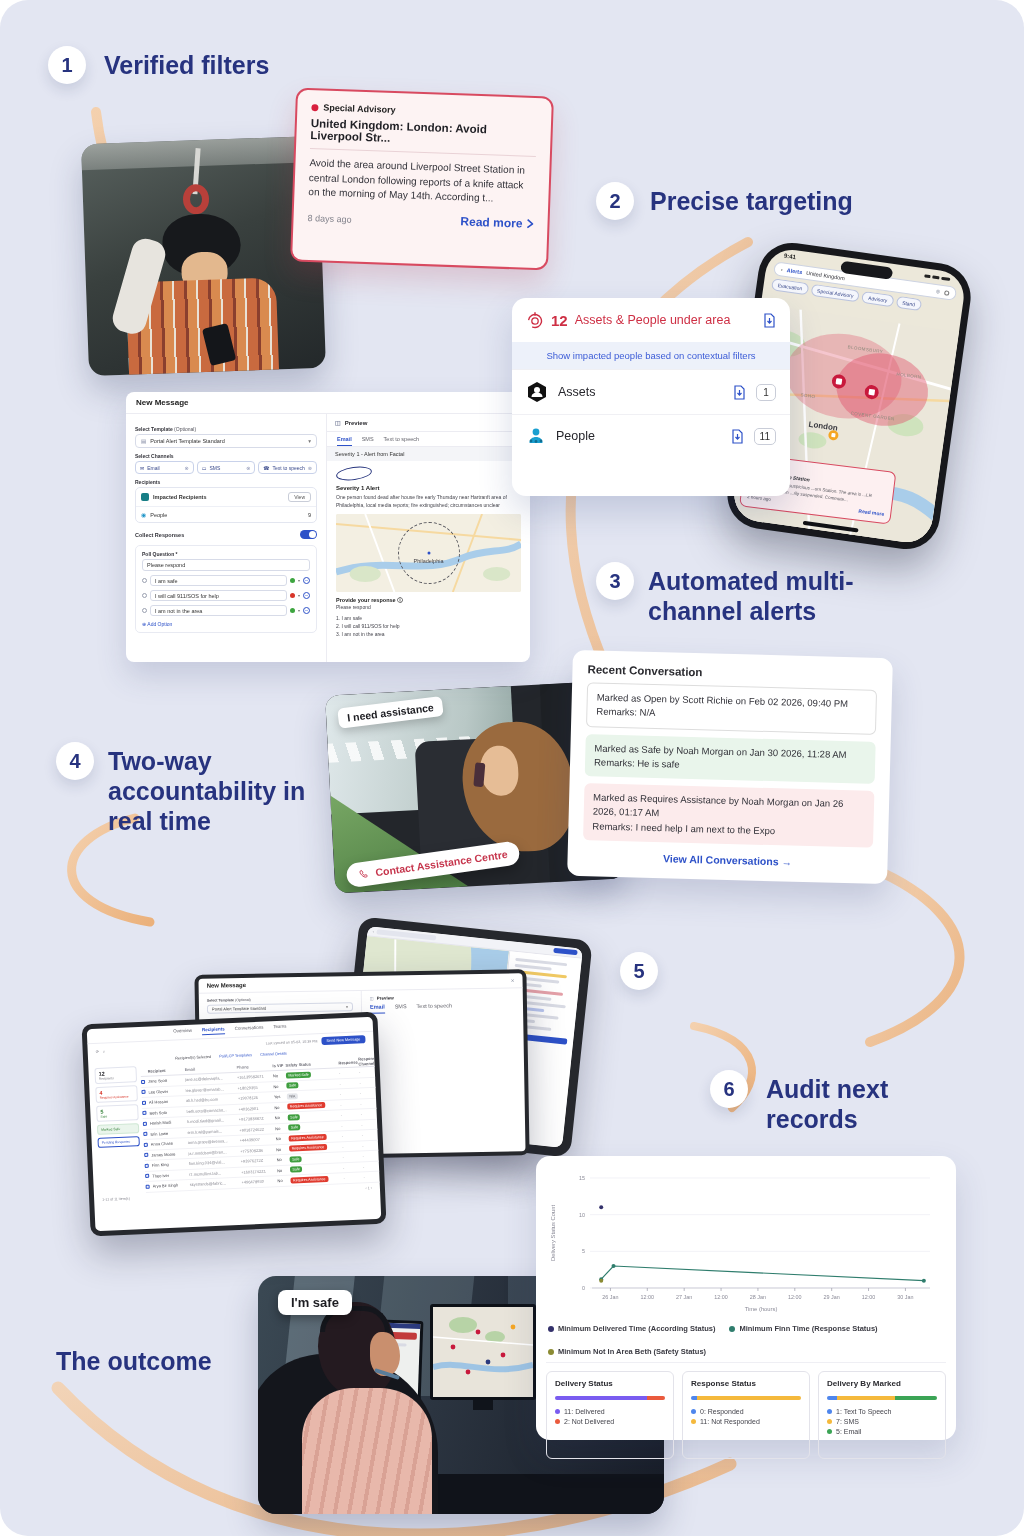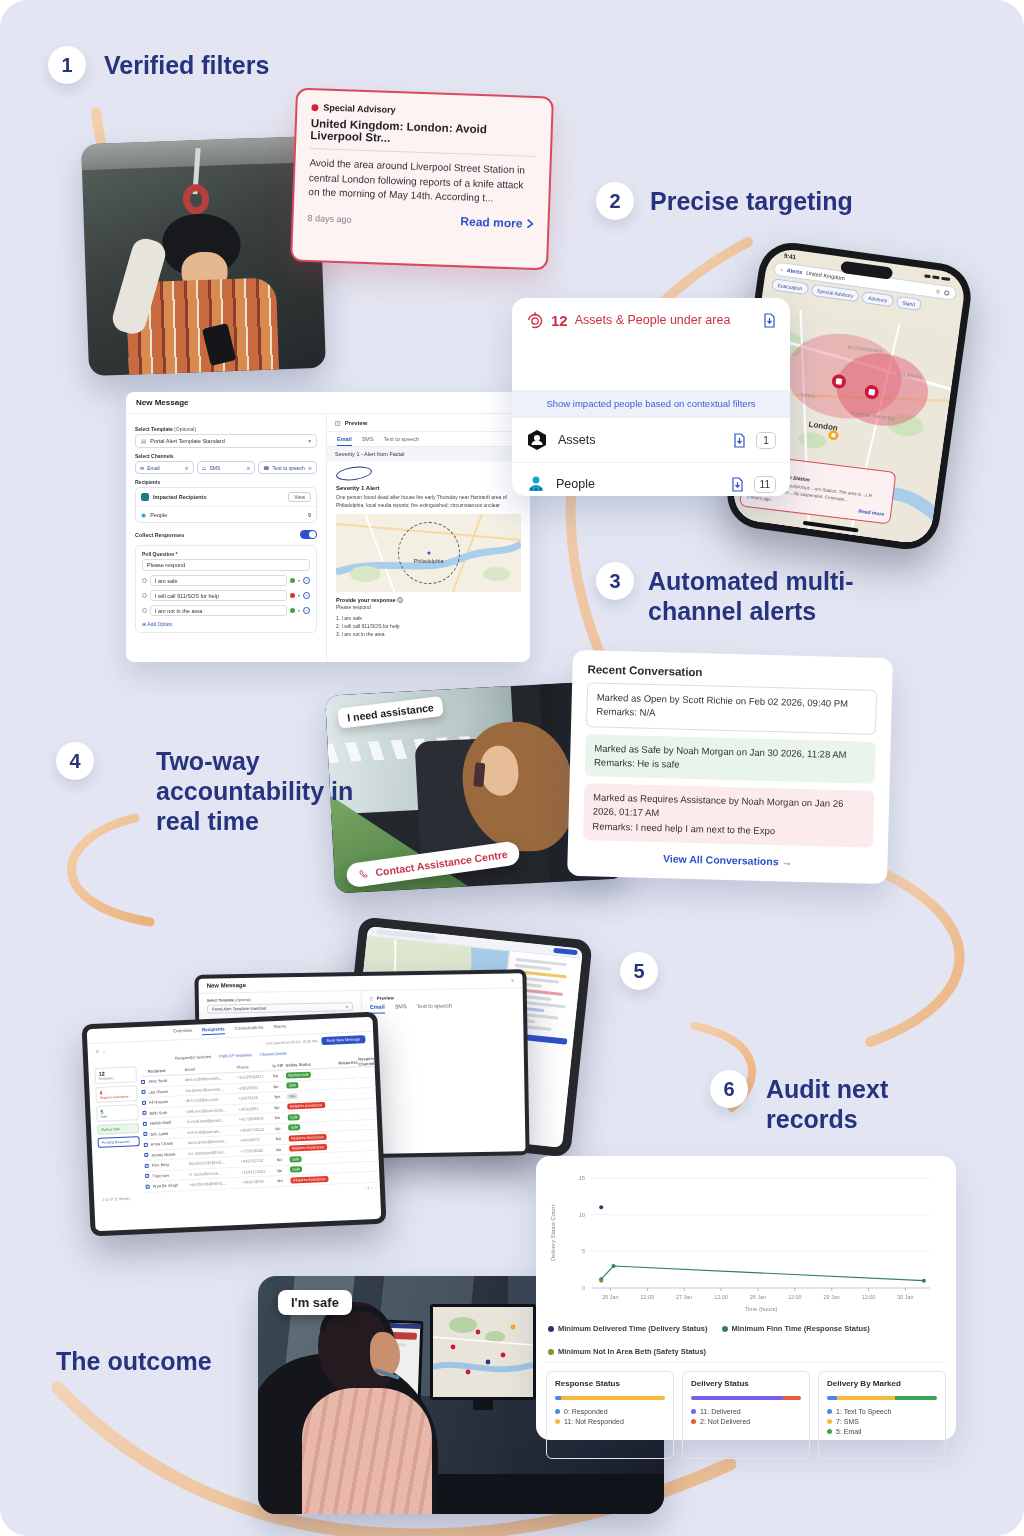--- a/index.html
+++ b/index.html
@@ -25,21 +25,21 @@
   .adv-body{font-size:10px;color:#33333a;line-height:1.45;}
   .adv-foot{display:flex;justify-content:space-between;align-items:flex-end;margin-top:9px;}
   .adv-time{font-size:9px;color:#84848d;}
   .adv-more{font-size:12px;font-weight:bold;color:#2d51c8;display:flex;align-items:center;gap:4px;cursor:pointer;}
   
   .impact{position:absolute;left:512px;top:298px;width:278px;height:198px;background:#fff;border-radius:14px;
     z-index:4;box-shadow:0 16px 34px rgba(40,60,120,.18);overflow:hidden;}
   .impact-head{display:flex;align-items:center;gap:7px;padding:13px 14px;}
   .impact-count{font-size:15px;font-weight:bold;color:#ce2f44;}
   .impact-title{font-size:12.5px;color:#ce2f44;flex:1;}
-  .impact-sub{background:#edf1fa;padding:8px 22px;text-align:center;font-size:9.5px;color:#3c5cd7;margin-top:48px;}
+  .impact-sub{background:#edf1fa;padding:8px 22px;text-align:center;font-size:9.5px;color:#3c5cd7;}
   .impact-row{display:flex;align-items:center;gap:10px;padding:11px 14px;border-top:1px solid #f0f0f4;}
   .impact-label{font-size:12.5px;color:#26262c;flex:1;}
   .count-box{min-width:20px;padding:2px 5px;border:1px solid #c9cdd8;border-radius:5px;font-size:10px;color:#333;text-align:center;}
   .exp-icon{width:13px;height:15px;flex:none;}
   
   .phone{position:absolute;left:742px;top:252px;width:214px;height:288px;transform:rotate(8deg);z-index:2;
     background:#17181c;border-radius:34px;padding:7px;box-shadow:0 20px 40px rgba(20,25,45,.35);}
   .phone-notch{position:absolute;left:50%;top:11px;transform:translateX(-50%);width:52px;height:12px;background:#17181c;border-radius:8px;z-index:4;}
   .phone-screen{position:relative;width:100%;height:100%;background:#ece8da;border-radius:27px;overflow:hidden;}
   .p-status{display:flex;justify-content:space-between;padding:4px 16px 0;font-size:6px;font-weight:bold;color:#222;}
@@ -192,21 +192,21 @@
     <path d="M 58 1388 C 240 1580 520 1560 730 1464" stroke="url(#og)" stroke-width="13" fill="none" stroke-linecap="round" opacity=".7"></path>
   </svg>
 
   <div class="step-circle" style="left:48px;top:46px;">1</div>
   <div class="step-title" style="left:104px;top:50px;">Verified filters</div>
   <div class="step-circle" style="left:596px;top:182px;">2</div>
   <div class="step-title" style="left:650px;top:186px;">Precise targeting</div>
   <div class="step-circle" style="left:596px;top:562px;">3</div>
   <div class="step-title" style="left:648px;top:566px;width:235px;">Automated multi-channel alerts</div>
   <div class="step-circle" style="left:56px;top:742px;">4</div>
-  <div class="step-title" style="left:108px;top:746px;width:200px;margin-left:48px;">Two-way accountability in real time</div>
+  <div class="step-title" style="left:108px;top:746px;width:200px;">Two-way accountability in real time</div>
   <div class="step-circle" style="left:620px;top:952px;">5</div>
   <div class="step-circle" style="left:710px;top:1070px;">6</div>
   <div class="step-title" style="left:766px;top:1074px;width:175px;">Audit next records</div>
   <div class="step-title" style="left:56px;top:1346px;">The outcome</div>
 
   <div class="photo" style="left:85px;top:140px;width:237px;height:232px;transform:rotate(-2deg);z-index:2;background:linear-gradient(160deg,#59625f 0%,#39403e 45%,#23282a 100%);">
     <div class="blob" style="left:0;top:0;width:100%;height:26px;background:linear-gradient(#b9bdb9,#8b918e);opacity:.7;"></div>
     <div class="blob" style="left:112px;top:8px;width:5px;height:46px;background:#d8d8d4;transform:rotate(6deg);"></div>
     <div class="blob" style="left:100px;top:44px;width:26px;height:30px;border:7px solid #b8403a;border-radius:50%;"></div>
     <div class="blob" style="left:78px;top:74px;width:78px;height:62px;background:#17191c;border-radius:46% 54% 52% 48%;"></div>
@@ -787,60 +787,60 @@
         <circle cx="55.21818181818182" cy="43.33333333333333" r="2" fill="#34316b"></circle>
         <polyline points="55.21818181818182,115.2 67.5090909090909,102 377.8545454545455,116.66666666666667" fill="none" stroke="#2f7d6d" stroke-width="1.2"></polyline>
         <circle cx="55.21818181818182" cy="115.2" r="2" fill="#2f7d6d"></circle>
         <circle cx="67.5090909090909" cy="102" r="2" fill="#2f7d6d"></circle>
         <circle cx="377.8545454545455" cy="116.66666666666667" r="2" fill="#2f7d6d"></circle>
         <circle cx="55.21818181818182" cy="116.66666666666667" r="2" fill="#8b8b33"></circle>
       </svg>
     <div class="aud-legend" id="audit-legend">
         <div class="aud-leg-item">
           <i style="background: rgb(52, 49, 107);"></i>
-          <span>Minimum Delivered Time (Delivery Status)</span>
+          <span>Minimum Delivered Time (According Status)</span>
         </div>
         <div class="aud-leg-item">
           <i style="background: rgb(47, 125, 109);"></i>
           <span>Minimum Finn Time (Response Status)</span>
         </div>
         <div class="aud-leg-item">
           <i style="background: rgb(139, 139, 51);"></i>
           <span>Minimum Not In Area Beth (Safety Status)</span>
         </div>
       </div>
     <div class="aud-panels" id="audit-panels">
+        <div class="aud-panel">
+          <div class="t">Delivery Status</div>
+          <div class="mini-bar">
+            <i style="display: block; height: 100%; flex: 0.846154 0 2px; background: rgb(122, 92, 240);"></i>
+            <i style="display: block; height: 100%; flex: 0.153846 0 2px; background: rgb(234, 90, 61);"></i>
+          </div>
+          <div class="mini-leg">
+            <i style="background: rgb(122, 92, 240);"></i>
+            <span>11: Delivered</span>
+          </div>
+          <div class="mini-leg">
+            <i style="background: rgb(234, 90, 61);"></i>
+            <span>2: Not Delivered</span>
+          </div>
+        </div>
         <div class="aud-panel">
           <div class="t">Response Status</div>
           <div class="mini-bar">
             <i style="display: block; height: 100%; flex: 0.0350877 0 2px; background: rgb(79, 134, 236);"></i>
             <i style="display: block; height: 100%; flex: 0.964912 0 2px; background: rgb(245, 185, 60);"></i>
           </div>
           <div class="mini-leg">
             <i style="background: rgb(79, 134, 236);"></i>
             <span>0: Responded</span>
           </div>
           <div class="mini-leg">
             <i style="background: rgb(245, 185, 60);"></i>
             <span>11: Not Responded</span>
-          </div>
-        </div>
-        <div class="aud-panel">
-          <div class="t">Delivery Status</div>
-          <div class="mini-bar">
-            <i style="display: block; height: 100%; flex: 0.846154 0 2px; background: rgb(122, 92, 240);"></i>
-            <i style="display: block; height: 100%; flex: 0.153846 0 2px; background: rgb(234, 90, 61);"></i>
-          </div>
-          <div class="mini-leg">
-            <i style="background: rgb(122, 92, 240);"></i>
-            <span>11: Delivered</span>
-          </div>
-          <div class="mini-leg">
-            <i style="background: rgb(234, 90, 61);"></i>
-            <span>2: Not Delivered</span>
           </div>
         </div>
         <div class="aud-panel">
           <div class="t">Delivery By Marked</div>
           <div class="mini-bar">
             <i style="display: block; height: 100%; flex: 0.0769231 0 2px; background: rgb(79, 134, 236);"></i>
             <i style="display: block; height: 100%; flex: 0.538462 0 2px; background: rgb(245, 185, 60);"></i>
             <i style="display: block; height: 100%; flex: 0.384615 0 2px; background: rgb(59, 164, 85);"></i>
           </div>
           <div class="mini-leg">

